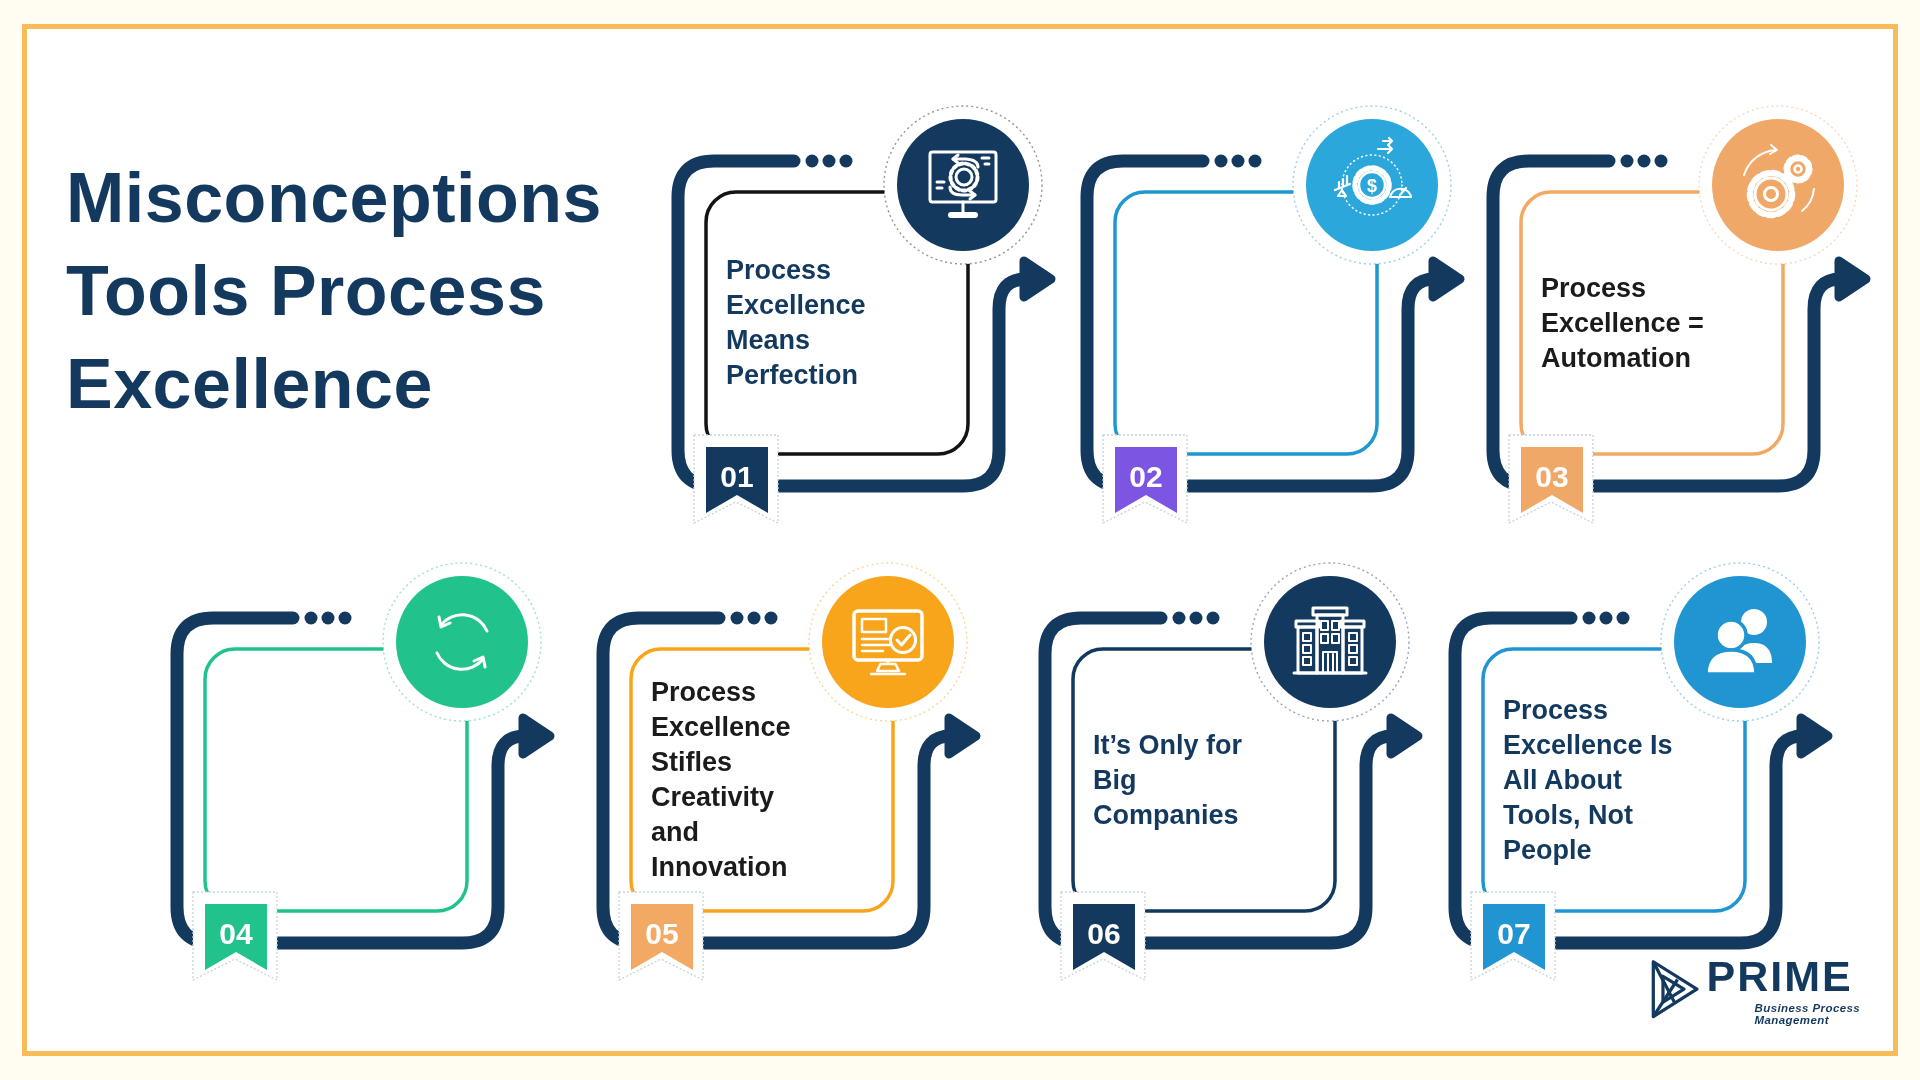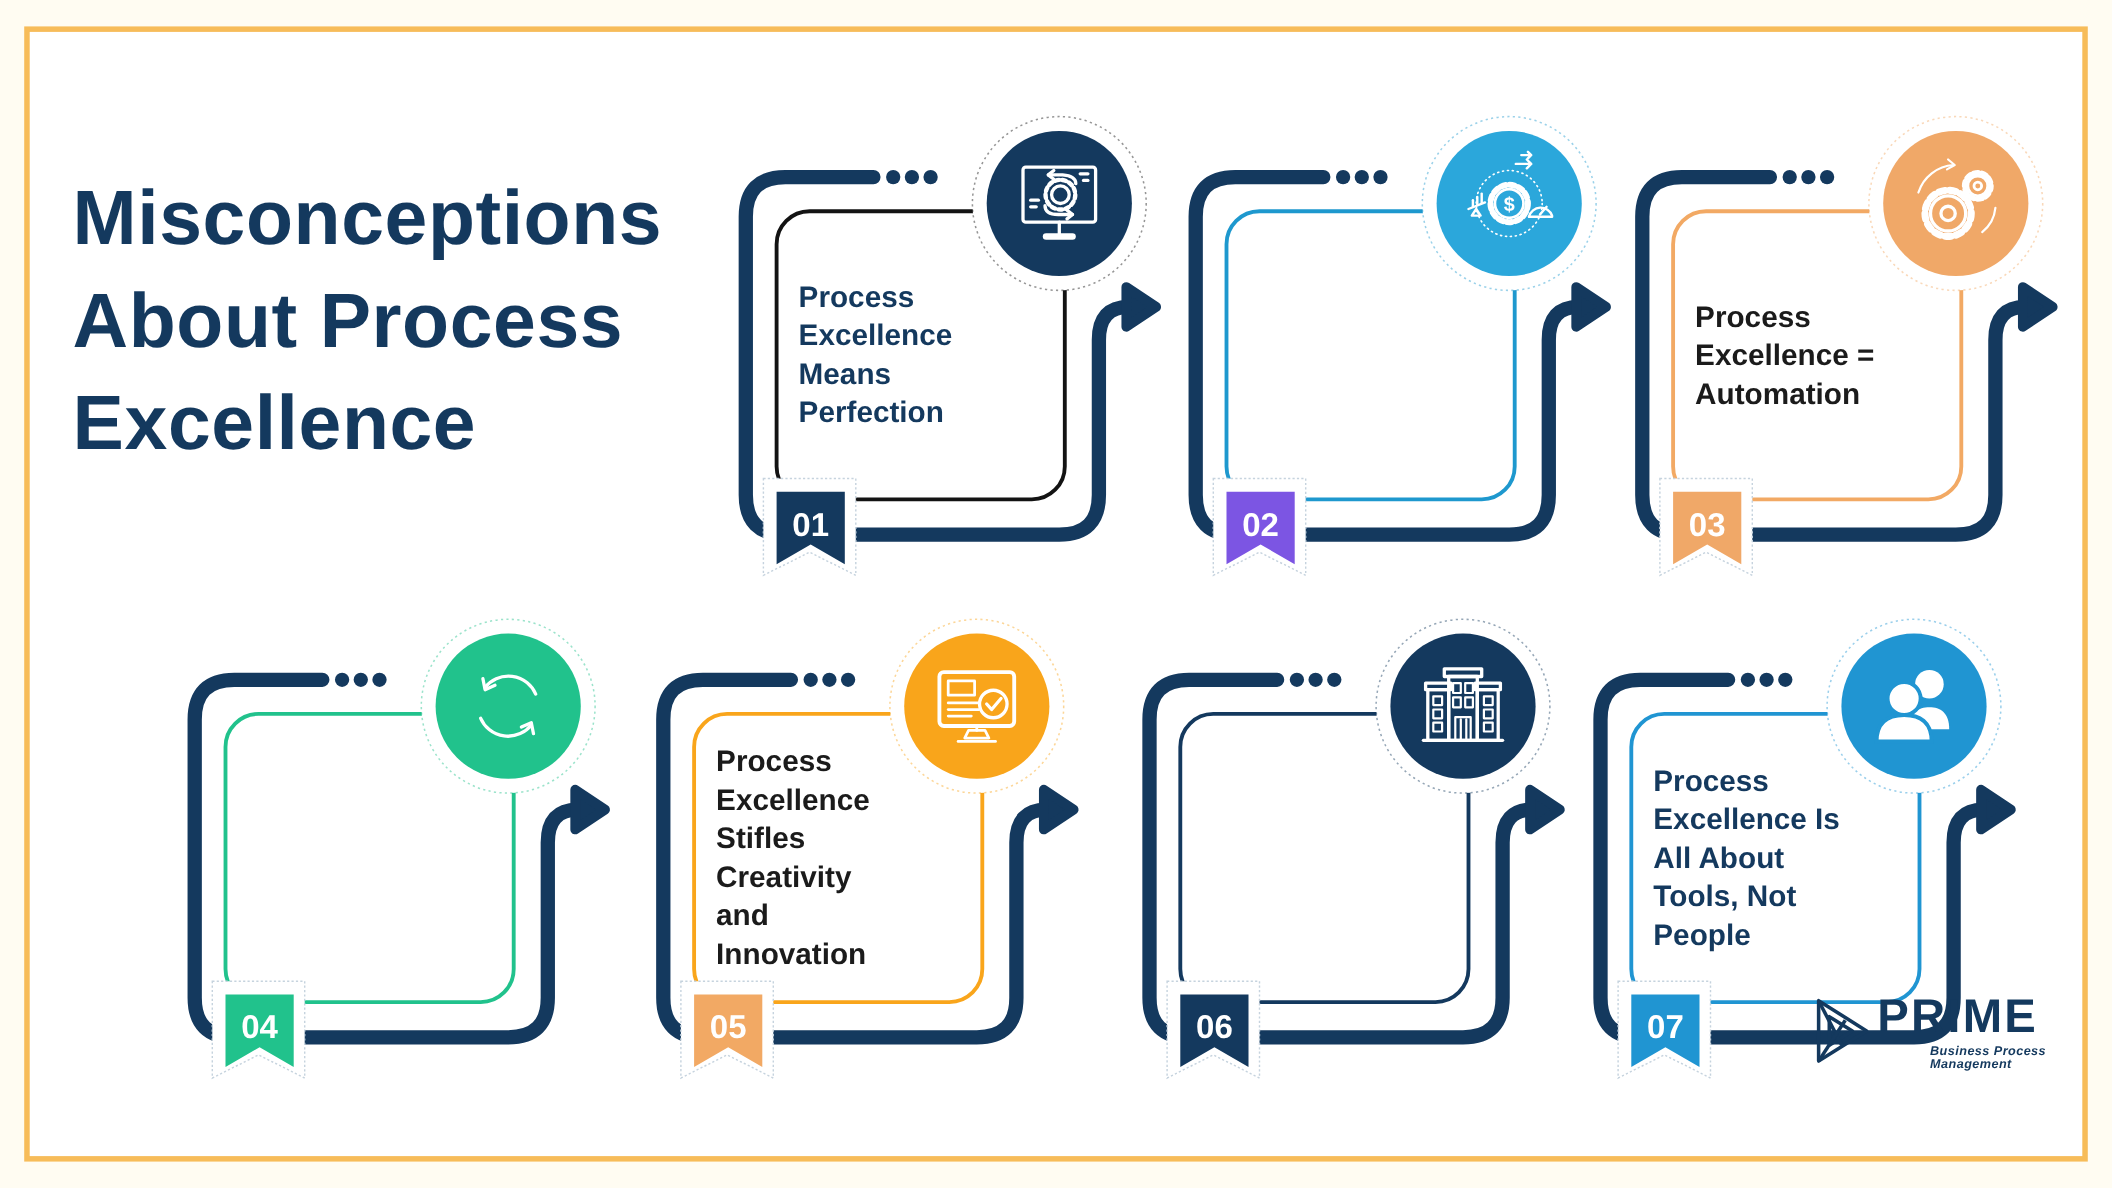--- a/index.html
+++ b/index.html
@@ -25,21 +25,21 @@
   .dots circle { fill:#14395E; }
   .inner { fill:none; stroke-width:3.5; }
   .ring  { fill:#FFFFFF; stroke-width:1.4; stroke-opacity:.45; stroke-dasharray:2 3; }
   .bback { fill:#FFFFFF; stroke:#C6D3DE; stroke-width:1.3; stroke-dasharray:2 2; }
   .bnum  { fill:#FFFFFF; font-size:30px; font-weight:bold; font-family:"Liberation Sans", sans-serif; }
   .ctext {
     position:absolute; left:64px; top:120px; width:226px; height:260px;
     display:flex; flex-direction:column; justify-content:center;
     font-size:27px; line-height:35px; font-weight:bold; white-space:pre-line;
   }
-  .logo { position:absolute; left:1642px; top:900px; display:flex; align-items:center; }
+  .logo { position:absolute; left:1642px; top:952px; display:flex; align-items:center; }
   .logoname { font-size:43px; font-weight:bold; color:#14395E; letter-spacing:2px; line-height:1; }
   .logotag  { font-size:11.5px; font-style:italic; font-weight:bold; color:#14395E; margin-top:4px; letter-spacing:0.4px;margin-left:48px; }
   .icsym { fill:none; stroke:#FFFFFF; stroke-width:3; stroke-linecap:round; stroke-linejoin:round; }
 </style>
 </head>
 <body>
 
 <svg width="0" height="0" style="position:absolute" aria-hidden="true">
   <symbol id="sym-process-monitor" viewBox="-50 -50 100 100">
     <g class="icsym">
@@ -151,21 +151,21 @@
     <g fill="#FFFFFF" stroke="#2095D2" stroke-width="3.5">
       <circle cx="-9" cy="-7" r="15"></circle>
       <path d="M -34 32 c 0 -18 11 -24 25 -24 c 14 0 25 6 25 24 z"></path>
     </g>
   </symbol>
 </svg>
 
 <div class="frame"></div>
 
 <h1 class="page-title">Misconceptions
-About Process
+Tools Process
 Excellence</h1>
 
 <div id="cards-root">
     <div class="card" style="left: 662px; top: 73px;">
     <svg width="400" height="460" viewBox="0 0 400 460">
       <path class="outer" d="M 132 88 H 52 Q 16 88 16 124 V 377 Q 16 413 52 413 H 301 Q 337 413 337 377 V 236 Q 337 206 364 206 H 366"></path>
       <path class="ahead" d="M 362 188 L 389 206 L 362 224 Z"></path>
       <g class="dots">
         <circle cx="150" cy="88" r="6.5"></circle>
           <circle cx="167" cy="88" r="6.5"></circle>
@@ -287,20 +287,23 @@
       <rect class="inner" x="44" y="119" width="262" height="262" rx="30" style="stroke: rgb(20, 57, 94);"></rect>
       <circle class="ring" cx="301" cy="112" r="79" style="stroke: rgb(20, 57, 94);"></circle>
       <circle class="ibg" cx="301" cy="112" r="66" style="fill: rgb(20, 57, 94);"></circle>
       <use class="iglyph" x="251" y="62" width="100" height="100" href="#sym-office-building"></use>
       <g class="badge">
         <path class="bback" d="M 32 362 H 116 V 450 L 74 429 L 32 450 Z"></path>
         <path class="bribbon" d="M 44 374 H 106 V 440 L 75 422 L 44 440 Z" style="fill: rgb(20, 57, 94);"></path>
         <text class="bnum" x="75" y="414" text-anchor="middle">06</text>
       </g>
     </svg>
+    <div class="ctext" style="color: rgb(20, 57, 94);">It’s Only for
+Big
+Companies</div>
   </div>
     <div class="card" style="left: 1439px; top: 530px;">
     <svg width="400" height="460" viewBox="0 0 400 460">
       <path class="outer" d="M 132 88 H 52 Q 16 88 16 124 V 377 Q 16 413 52 413 H 301 Q 337 413 337 377 V 236 Q 337 206 364 206 H 366"></path>
       <path class="ahead" d="M 362 188 L 389 206 L 362 224 Z"></path>
       <g class="dots">
         <circle cx="150" cy="88" r="6.5"></circle>
           <circle cx="167" cy="88" r="6.5"></circle>
           <circle cx="184" cy="88" r="6.5"></circle>
       </g>

